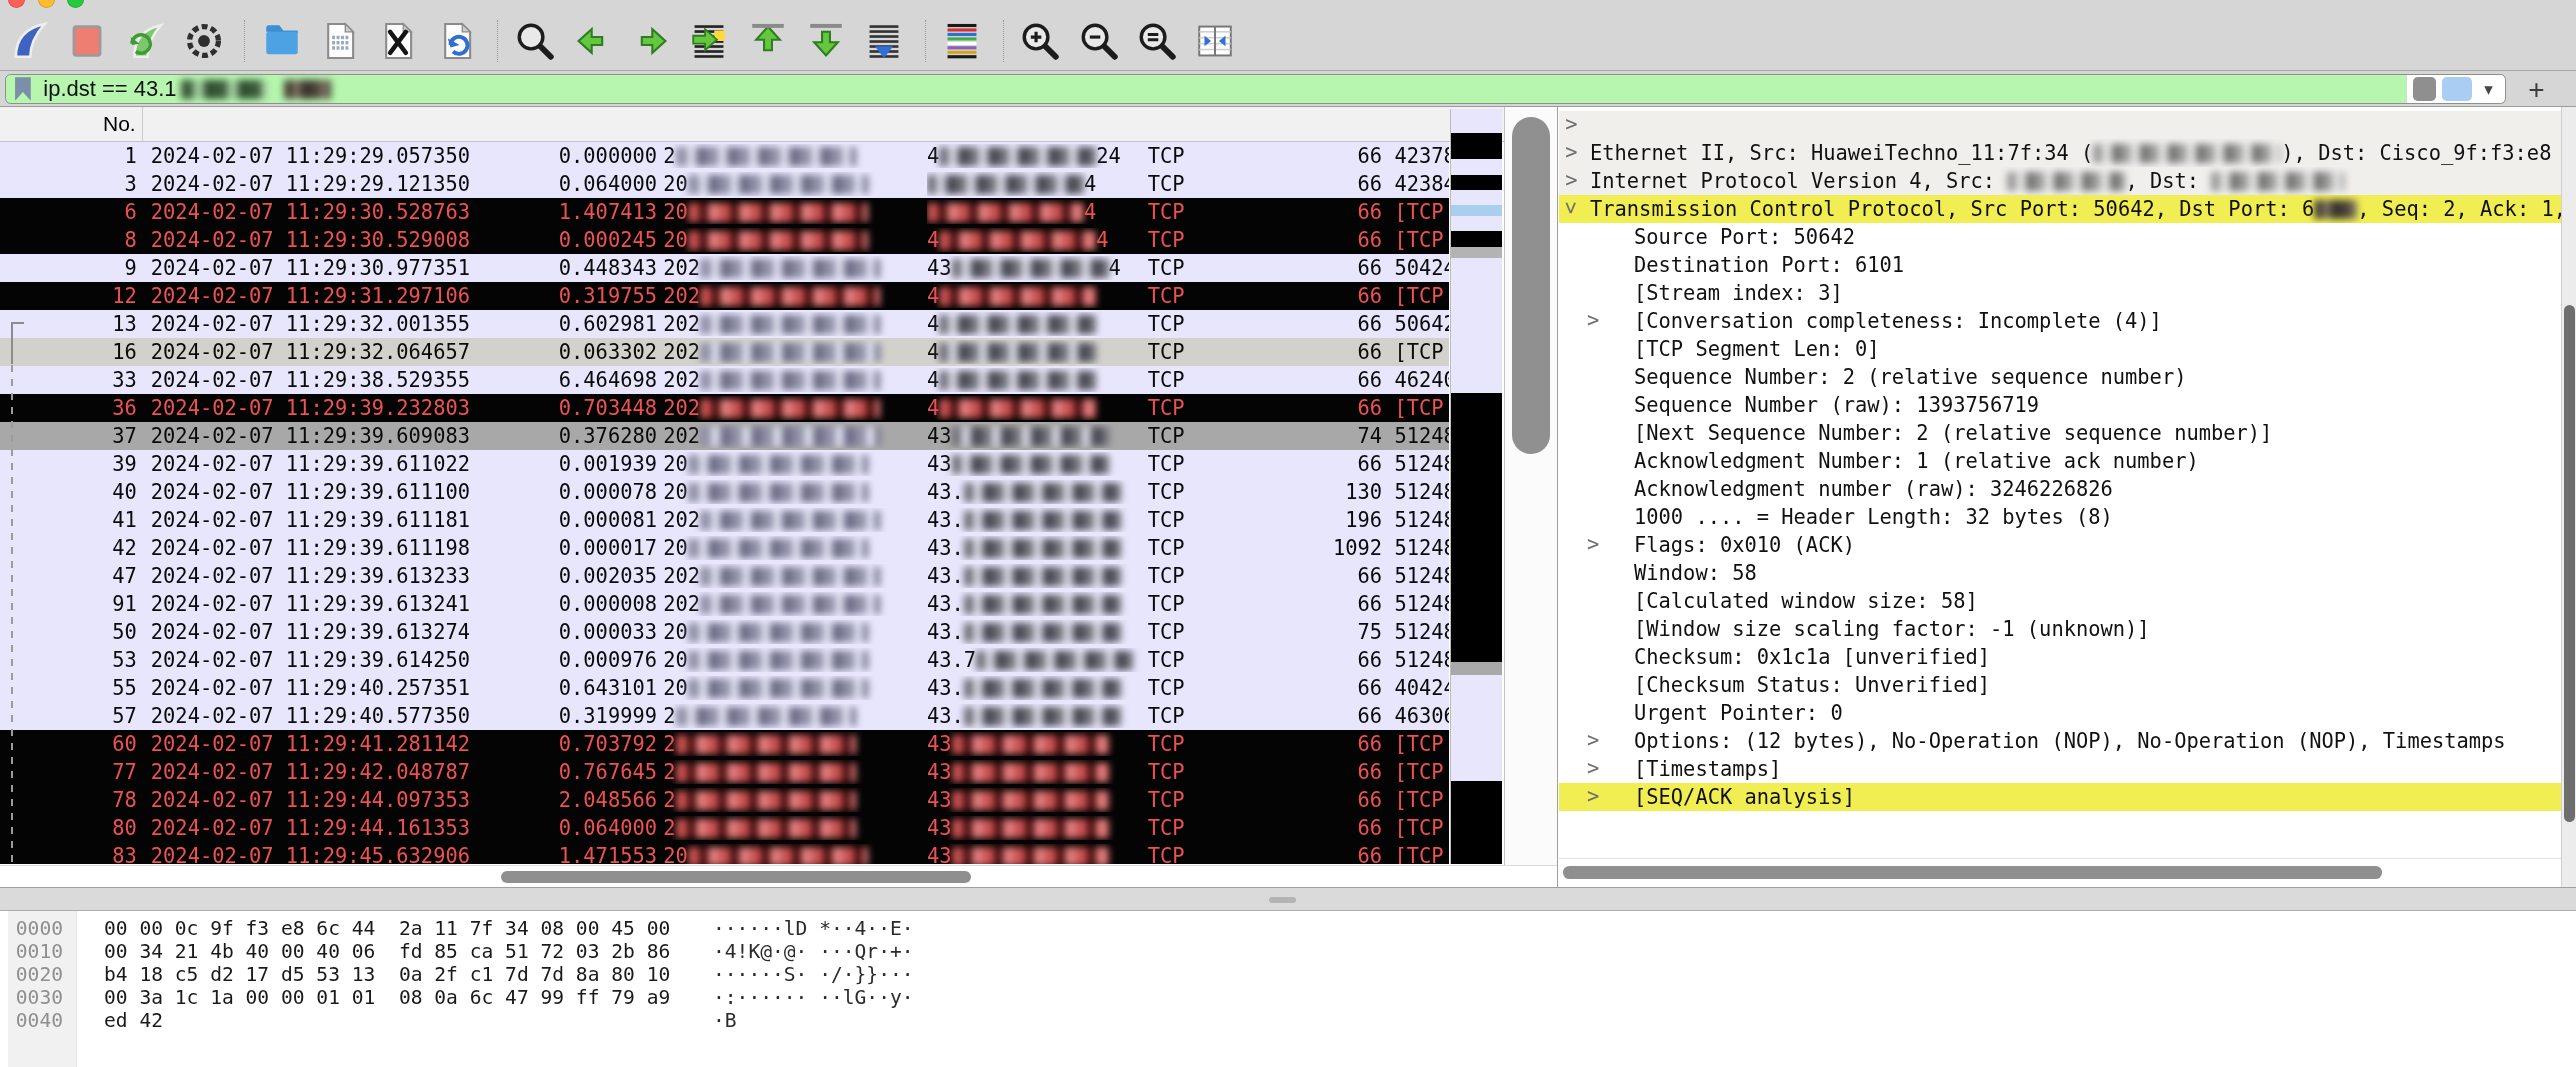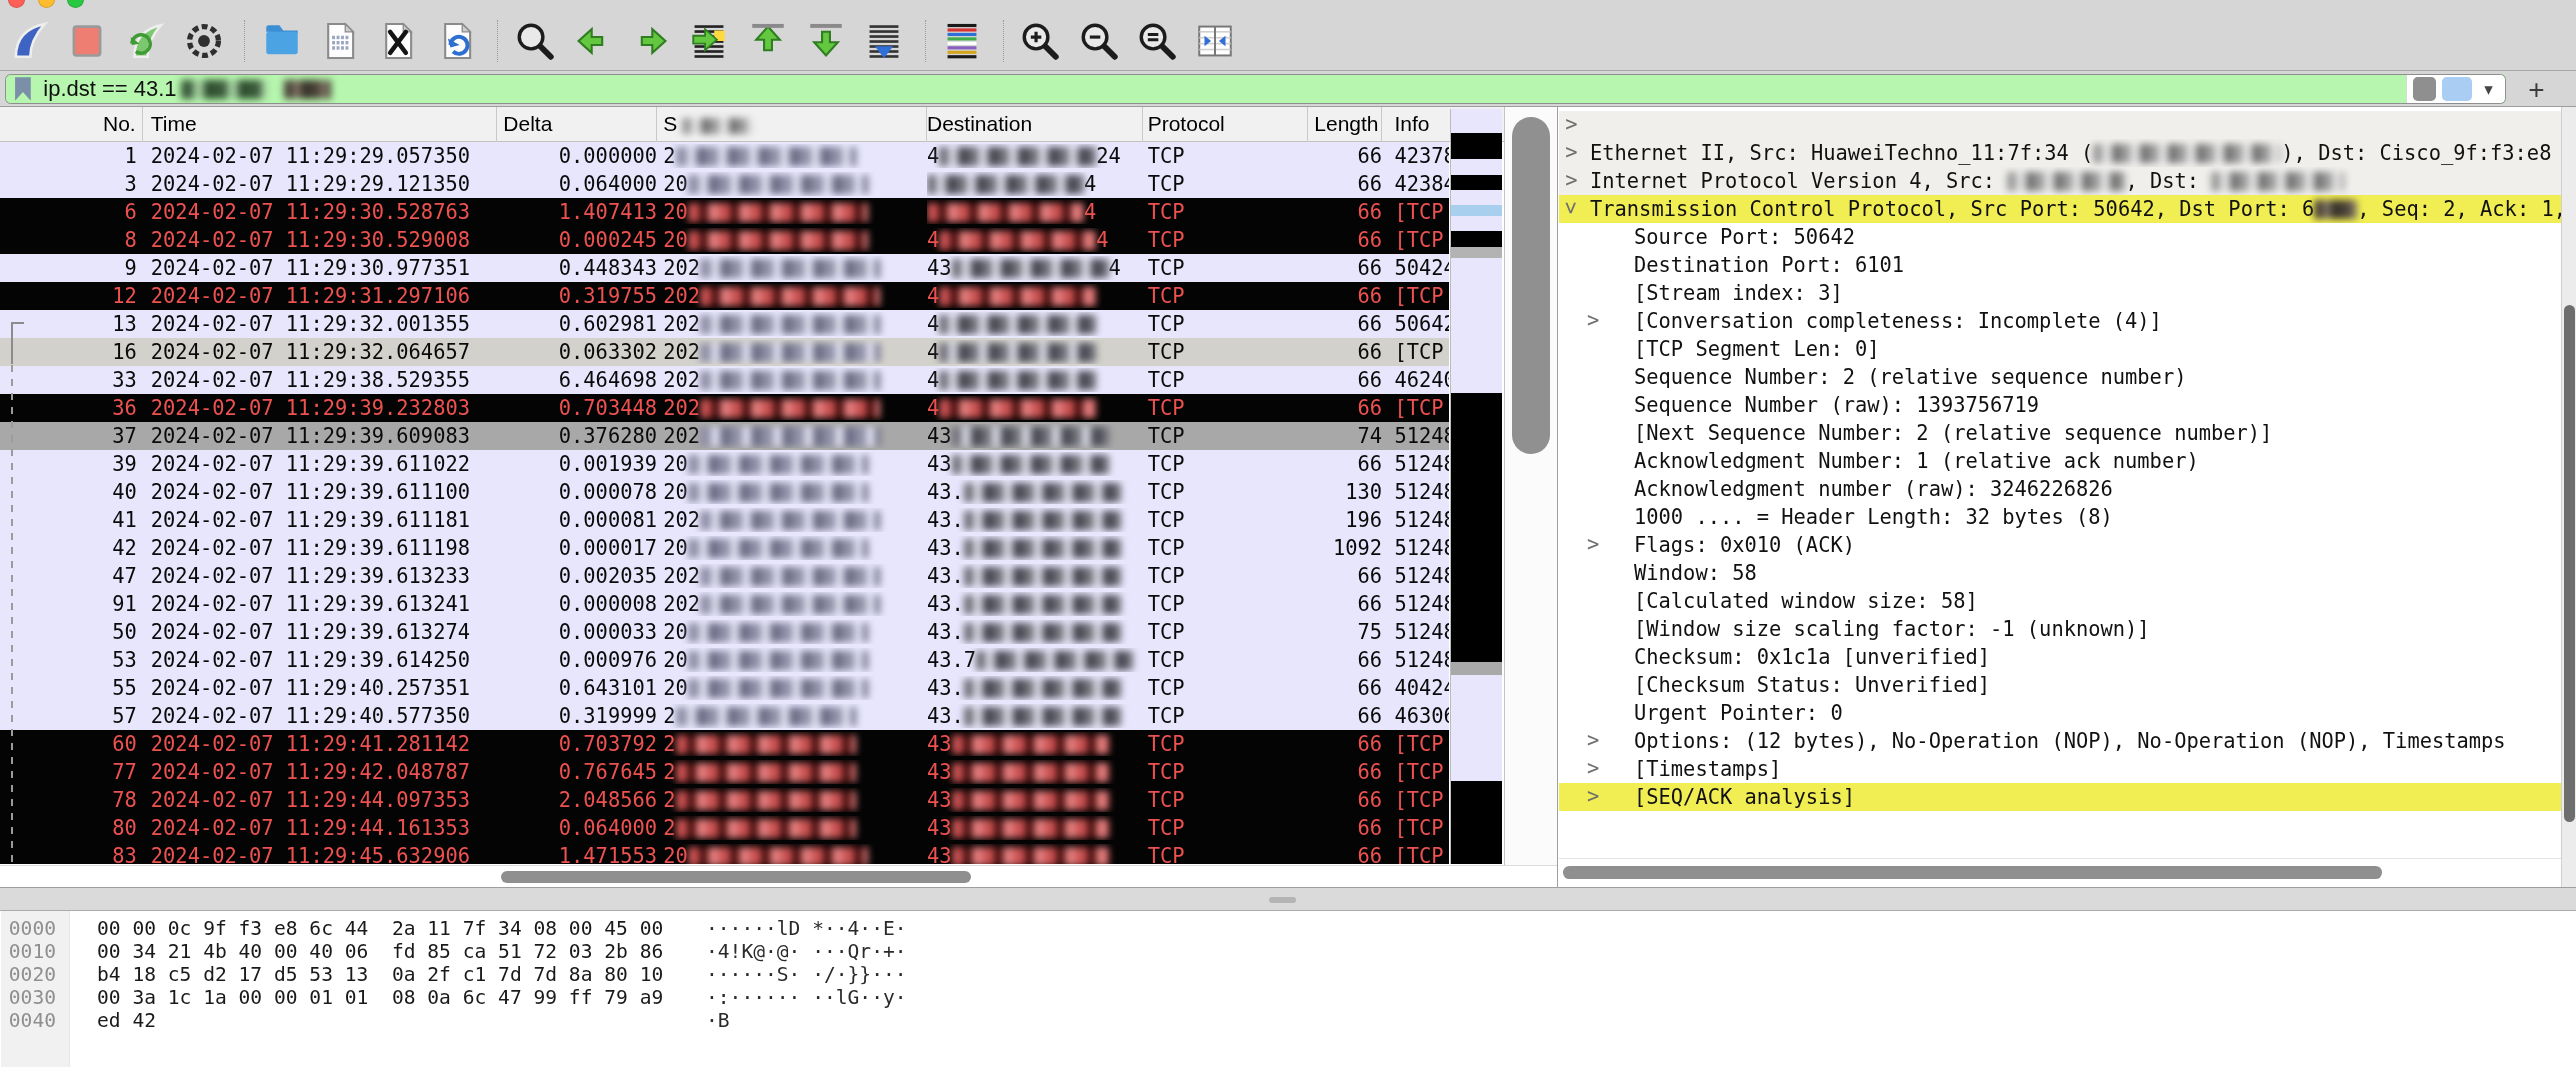--- a/index.html
+++ b/index.html
@@ -32,21 +32,21 @@
                      display:flex; align-items:center; justify-content:space-evenly; }
   .fx { width:23.5px; height:23.5px; border-radius:4.7px; background:#8f8f8f; display:flex; align-items:center; justify-content:center; border:none; padding:3.1px; }
   .fa { width:30px; height:23.5px; border-radius:4.7px; background:#aacdf3; display:flex; align-items:center; justify-content:center; border:none; padding:3.1px; }
   .fchev { font-size:17px; color:#444; background:none; border:none; }
   .plus-btn { position:absolute; left:2516px; top:1.6px; width:41px; height:31px; font-size:28px; color:#3c3c3c;
               background:none; border:none; text-align:center; }
   
   .plist { position:absolute; top:107px; left:0; width:1558px; height:780px; background:#ffffff;
            border-right:1.6px solid #9f9f9f; overflow:hidden; }
   .phdr { position:absolute; top:0; left:0; width:1558px; height:35px; background:#f2f1f1;
-          border-bottom:0.8px solid #c2c2c2; display:flex; font-size:21px; color:#000; line-height:34px; }
+          border-bottom:0.8px solid #c2c2c2; display:flex; font-size:21px; color:#000; line-height:34px;flex-direction:column; }
   .phdr > div { border-right:0.8px solid #c9c9c9; height:35px; overflow:hidden; white-space:nowrap; }
   .c-no   { width:143px; flex:none; text-align:right; padding-right:6.3px; }
   .c-time { width:354px; flex:none; padding-left:7.8px; }
   .c-delta{ width:160px; flex:none; text-align:right; }
   .c-src  { width:270px; flex:none; padding-left:6.3px; overflow:hidden; white-space:nowrap; }
   .c-dst  { width:216px; flex:none; overflow:hidden; white-space:nowrap; }
   .c-proto{ width:165px; flex:none; padding-left:4.7px; }
   .c-len  { width:74px;  flex:none; text-align:right; }
   .c-info { flex:1; padding-left:12.5px; overflow:hidden; white-space:nowrap; }
   .phdr .c-delta { text-align:left; padding-left:6.3px; }
@@ -95,21 +95,21 @@
   .bg-y { background:var(--hl); }
   .dvscroll { position:absolute; right:0; top:0; width:15px; height:780px; background:#ececec; border-left:0.8px solid #cfcfcf; }
   .dvthumb { position:absolute; left:2.4px; top:198px; width:10.2px; height:517px; background:#6e6e6e; border-radius:5.5px; }
   .dhscroll { position:absolute; left:0; top:751px; width:1002px; height:28px; background:#ffffff; border-top:0.8px solid #e3e3e3; }
   .dhthumb { position:absolute; left:3.9px; top:7px; width:819px; height:12.5px; background:#8f8f8f; border-radius:6.3px; }
   
   .split { position:absolute; top:887px; left:0; width:2576px; height:24px; background:#dadada;
            border-top:1.6px solid #9f9f9f; border-bottom:0.8px solid #ababab; }
   .split-dot { position:absolute; left:1269px; top:8.6px; width:27px; height:6.3px; border-radius:3.1px; background:#b4b4b4; }
   
-  .hpane { position:absolute; top:911px; left:1px; width:2468px; height:156px; background:#ffffff;
+  .hpane { position:absolute; top:911px; left:8px; width:2468px; height:156px; background:#ffffff;
            font-family:"DejaVu Sans Mono", monospace; font-size:19.6px; color:#1a1a1a; }
   .hgutter { position:absolute; left:0; top:0; width:69px; height:156px; background:#f1f1f1; border-right:0.8px solid #e6e6e6; }
   .hrows { position:absolute; top:6.3px; left:0; width:100%; }
   .hrow { position:relative; height:23px; }
   .hoff   { position:absolute; left:7.8px;  color:#8f8f8f; white-space:pre; }
   .hbytes { position:absolute; left:96px; white-space:pre; }
   .hascii { position:absolute; left:705px; white-space:pre; color:#2a2a2a; }
 </style>
 </head>
 <body>

